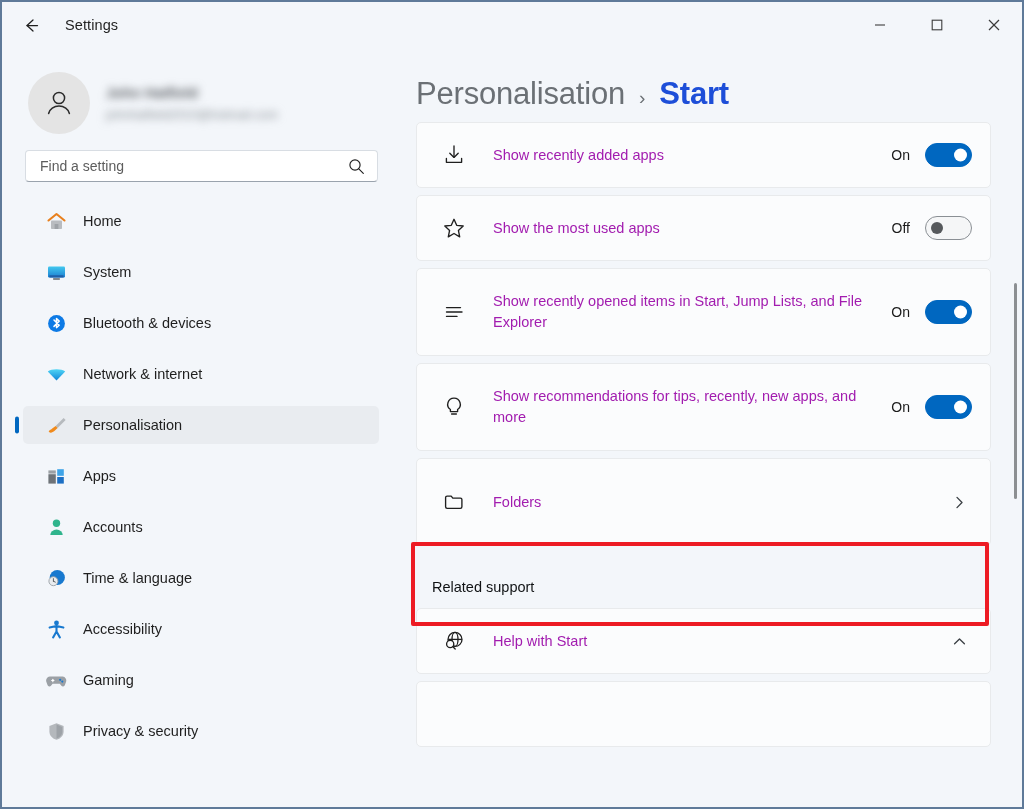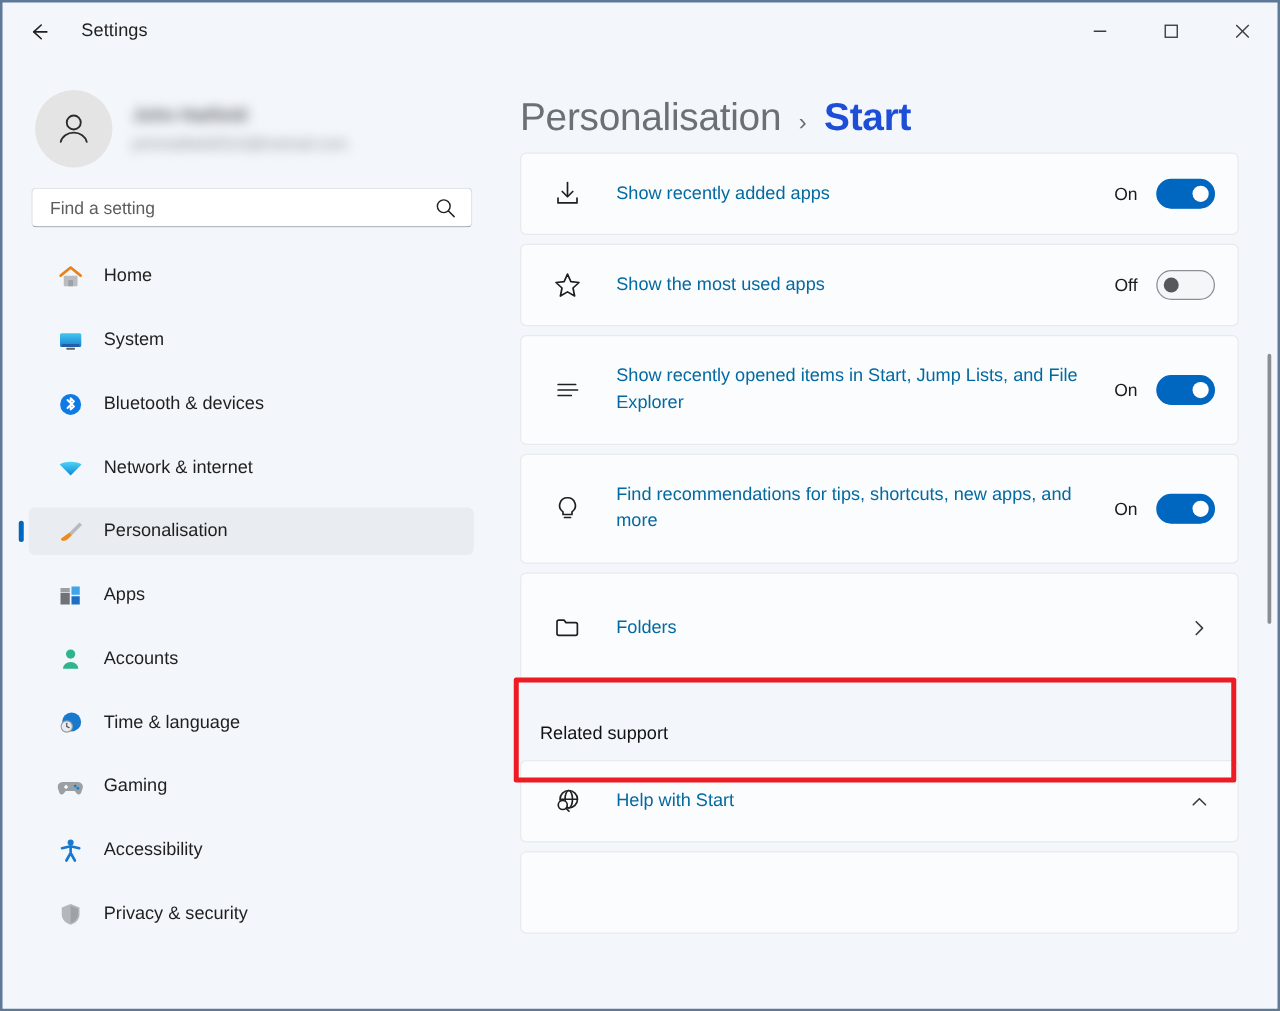--- a/index.html
+++ b/index.html
@@ -205,21 +205,21 @@
   .card.tall { min-height: 88px; }
   .card-icon {
     width: 30px;
     flex: 0 0 30px;
     display: flex; align-items: center; justify-content: center;
     margin-right: 24px;
   }
   .card-body { flex: 1; min-width: 0; }
   .card-title {
     font-size: 14.5px;
-    color: #0369a1;
+    color: #a21caf;
     line-height: 21px;
   }
   .card-sub {
     font-size: 12.5px;
     color: #5c6166;
     line-height: 18px;
     margin-top: 1px;
   }
   .card-right {
     display: flex;
@@ -447,38 +447,38 @@
             <line x1="7.4" y1="13.2" x2="7.4" y2="10.6" stroke="#4d5256" stroke-width="0.9" stroke-linecap="round"></line>
             <line x1="7.4" y1="13.2" x2="9.3" y2="14.1" stroke="#4d5256" stroke-width="0.9" stroke-linecap="round"></line>
           </svg>
         </span>
         <span class="nav-label">Time &amp; language</span>
       </div>
 
       <div class="nav-item">
         <span class="nav-icon">
           <svg width="21" height="21" viewBox="0 0 21 21">
+            <circle cx="10.5" cy="3.9" r="2.4" fill="#1879cf"></circle>
+            <path d="M10.5 7 L10.5 12.4 M10.5 7 L3.6 8.6 M10.5 7 L17.4 8.6 M10.5 12.4 L7.1 18.4 M10.5 12.4 L13.9 18.4" stroke="#1879cf" stroke-width="2.1" stroke-linecap="round" fill="none"></path>
+          </svg>
+        </span>
+        <span class="nav-label">Accessibility</span>
+      </div>
+
+      <div class="nav-item">
+        <span class="nav-icon">
+          <svg width="21" height="21" viewBox="0 0 21 21">
             <path d="M4.3 6.6 h12.4 a3.9 3.9 0 0 1 3.3 5.3 l-1.2 3.4 a2 2 0 0 1 -3.4 .5 l-1.6 -2 h-7.2 l-1.6 2 a2 2 0 0 1 -3.4 -.5 l-1.2 -3.4 a3.9 3.9 0 0 1 3.3 -5.3 z" fill="#9ba0a5"></path>
             <rect x="5.1" y="10" width="3.4" height="1.1" rx="0.5" fill="#ffffff"></rect>
             <rect x="6.3" y="8.8" width="1.1" height="3.4" rx="0.5" fill="#ffffff"></rect>
             <circle cx="14.2" cy="9.8" r="1.1" fill="#1879cf"></circle>
             <circle cx="16.3" cy="11.6" r="1.1" fill="#1879cf"></circle>
           </svg>
         </span>
         <span class="nav-label">Gaming</span>
-      </div>
-
-      <div class="nav-item">
-        <span class="nav-icon">
-          <svg width="21" height="21" viewBox="0 0 21 21">
-            <circle cx="10.5" cy="3.9" r="2.4" fill="#1879cf"></circle>
-            <path d="M10.5 7 L10.5 12.4 M10.5 7 L3.6 8.6 M10.5 7 L17.4 8.6 M10.5 12.4 L7.1 18.4 M10.5 12.4 L13.9 18.4" stroke="#1879cf" stroke-width="2.1" stroke-linecap="round" fill="none"></path>
-          </svg>
-        </span>
-        <span class="nav-label">Accessibility</span>
       </div>
 
       <div class="nav-item">
         <span class="nav-icon">
           <svg width="21" height="21" viewBox="0 0 21 21">
             <path d="M10.5 2.2 L17.6 5 V10.4 C17.6 14.6 14.4 17.6 10.5 18.8 C6.6 17.6 3.4 14.6 3.4 10.4 V5 Z" fill="#b4b8bc"></path>
             <path d="M10.5 3.6 L16.3 5.9 V10.4 C16.3 13.9 13.7 16.4 10.5 17.5 Z" fill="#9da2a7"></path>
           </svg>
         </span>
         <span class="nav-label">Privacy &amp; security</span>
@@ -553,21 +553,21 @@
       </div>
 
       <div class="card tall">
         <span class="card-icon">
           <svg width="24" height="24" viewBox="0 0 24 24">
             <path d="M12 3.2 a6.2 6.2 0 0 0 -3.6 11.3 v2.1 h7.2 v-2.1 A6.2 6.2 0 0 0 12 3.2 Z" fill="none" stroke="#1f1f1f" stroke-width="1.35" stroke-linejoin="round"></path>
             <line x1="9.6" y1="19" x2="14.4" y2="19" stroke="#1f1f1f" stroke-width="1.35" stroke-linecap="round"></line>
           </svg>
         </span>
         <div class="card-body">
-          <div class="card-title">Find recommendations for tips, shortcuts, new apps, and more</div>
+          <div class="card-title">Show recommendations for tips, recently, new apps, and more</div>
         </div>
         <div class="card-right">
           <span class="toggle-label">On</span>
           <div class="toggle on">
             <span class="knob"></span>
           </div>
         </div>
       </div>
 
       <div class="card tall">

